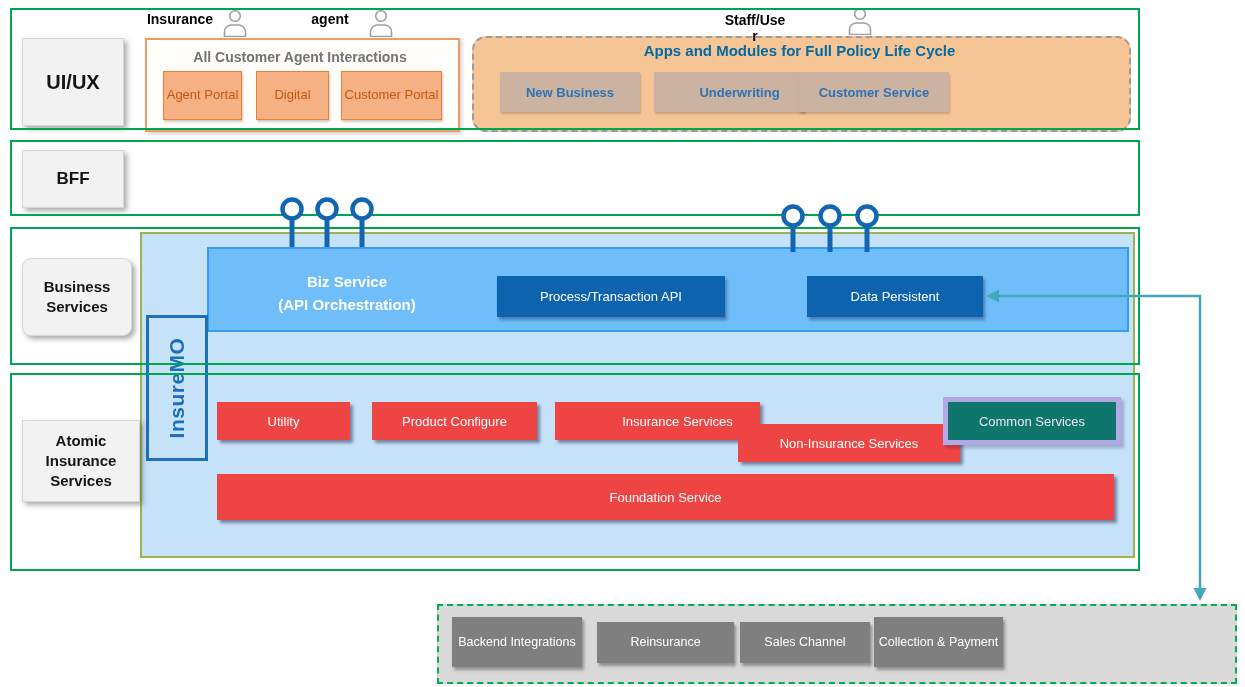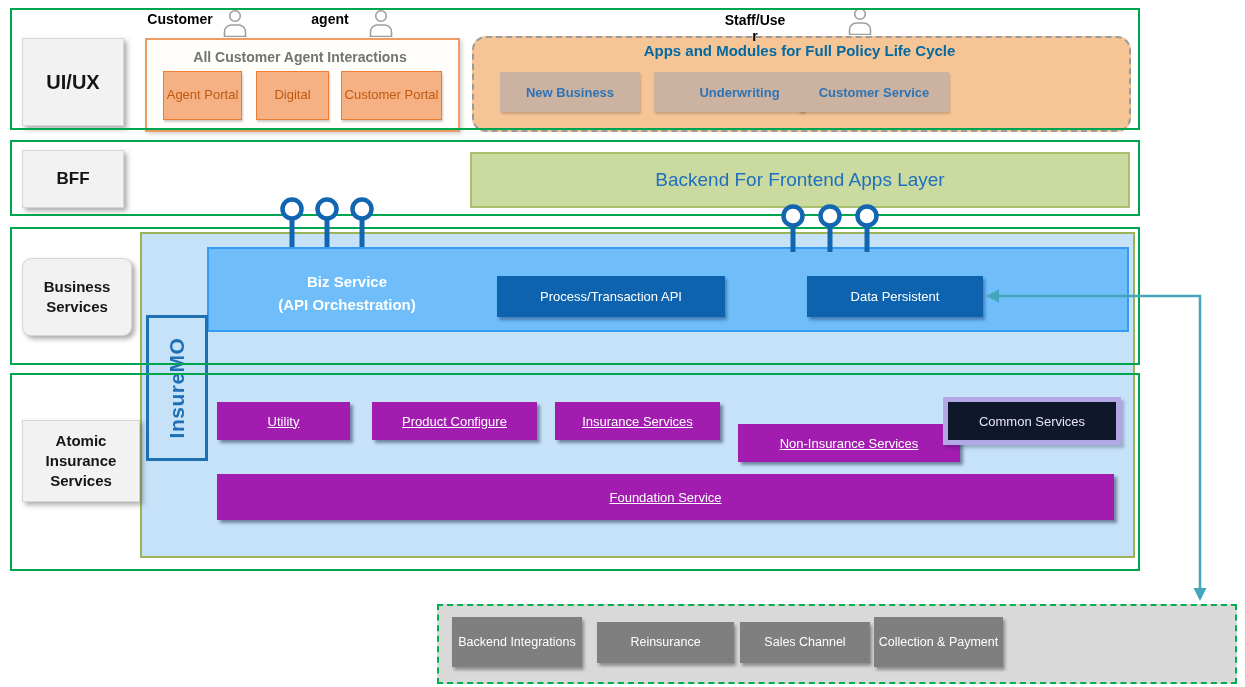--- a/index.html
+++ b/index.html
@@ -17,44 +17,44 @@
   .apps-title{position:absolute;font-weight:bold;font-size:15px;color:#0369a1;text-align:center;z-index:3;}
   .tan-btn{position:absolute;background:#CBB2A1;color:#2E74B5;font-weight:bold;font-size:13px;
            display:flex;align-items:center;justify-content:center;text-align:center;box-shadow:1px 2px 2px rgba(0,0,0,.18);z-index:3;}
   .bff-bar{position:absolute;background:#CBDA9E;border:2px solid #A9BE6F;color:#1F6FC0;font-size:19px;
            display:flex;align-items:center;justify-content:center;z-index:3;}
   .blue-container{position:absolute;background:#C6E2F8;border:2px solid #9CB356;z-index:1;}
   .biz-band{position:absolute;background:#6FBEF9;border:2px solid #379CF1;z-index:2;}
   .biz-text{position:absolute;color:#ffffff;font-weight:bold;font-size:15px;text-align:center;line-height:1.55;z-index:3;}
   .api-box{position:absolute;background:#0E63AE;color:#ffffff;font-size:13px;display:flex;align-items:center;justify-content:center;
            box-shadow:2px 3px 3px rgba(10,30,80,.4);z-index:3;}
-  .navy-btn{position:absolute;background:#a21caf;color:#ffffff;font-size:13px;display:flex;align-items:center;justify-content:center;
-            text-align:center;box-shadow:3px 3px 3px rgba(10,20,60,.45);z-index:3;text-decoration:underline;}
-  .common-btn{position:absolute;background:#0f172a;color:#E9E5F8;font-size:13px;display:flex;align-items:center;justify-content:center;
+  .navy-btn{position:absolute;background:#ef4444;color:#ffffff;font-size:13px;display:flex;align-items:center;justify-content:center;
+            text-align:center;box-shadow:3px 3px 3px rgba(10,20,60,.45);z-index:3;}
+  .common-btn{position:absolute;background:#0f766e;color:#E9E5F8;font-size:13px;display:flex;align-items:center;justify-content:center;
               box-shadow:0 0 0 5px #B3A8E6, 3px 3px 3px 5px rgba(10,20,60,.25);z-index:3;}
   .insuremo{position:absolute;border:3px solid #1F6FB5;display:flex;align-items:center;justify-content:center;z-index:3;}
   .insuremo span{transform:rotate(-90deg);white-space:nowrap;font-weight:bold;font-size:21px;color:#1F6FB5;letter-spacing:.5px;}
   .gray-area{position:absolute;background:#D9D9D9;border:2px dashed #00B050;z-index:1;}
   .gray-btn{position:absolute;background:#7F7F7F;color:#ffffff;font-size:12.5px;line-height:1.3;
             display:flex;align-items:center;justify-content:center;text-align:center;box-shadow:2px 3px 3px rgba(0,0,0,.35);z-index:2;}
   .db-wrap{position:absolute;z-index:2;}
   .db-label{position:absolute;left:0;right:0;top:24px;text-align:center;font-weight:bold;font-size:13px;color:#2E75B6;z-index:3;}
   .overlay{position:absolute;left:0;top:0;z-index:7;pointer-events:none;}
 </style>
 </head>
 <body>
 
 <div class="canvas">
 
   <div class="frame" style="left:10px;top:8px;width:1126px;height:118px;"></div>
   <div class="frame" style="left:10px;top:140px;width:1126px;height:72px;"></div>
   <div class="frame" style="left:10px;top:227px;width:1126px;height:134px;"></div>
   <div class="frame" style="left:10px;top:373px;width:1126px;height:194px;"></div>
 
-  <div class="actor" style="left:140px;top:11px;width:80px;">Customer</div>
+  <div class="actor" style="left:140px;top:11px;width:80px;">Insurance</div>
   <div class="icon" style="left:222px;top:9px;">
     <svg width="26" height="28" viewBox="0 0 26 28">
         <circle cx="13" cy="7" r="5.3" fill="#fff" stroke="#9e9e9e" stroke-width="1.6"></circle>
         <path d="M2.5 27.5 v-4.5 a7 7 0 0 1 7-7 h7 a7 7 0 0 1 7 7 v4.5 Z" fill="#fff" stroke="#9e9e9e" stroke-width="1.6"></path>
       </svg>
   </div>
   <div class="actor" style="left:300px;top:11px;width:60px;">agent</div>
   <div class="icon" style="left:368px;top:9px;">
     <svg width="26" height="28" viewBox="0 0 26 28">
         <circle cx="13" cy="7" r="5.3" fill="#fff" stroke="#9e9e9e" stroke-width="1.6"></circle>
@@ -80,40 +80,39 @@
   <div class="orange-btn" style="left:256px;top:71px;width:71px;height:47px;">Digital</div>
   <div class="orange-btn" style="left:341px;top:71px;width:99px;height:47px;">Customer Portal</div>
 
   <div class="apps-box" style="left:472px;top:36px;width:655px;height:92px;"></div>
   <div class="apps-title" style="left:482px;top:42px;width:635px;">Apps and Modules for Full Policy Life Cycle</div>
   <div class="tan-btn" style="left:500px;top:72px;width:140px;height:40px;">New Business</div>
   <div class="tan-btn" style="left:654px;top:72px;width:131px;height:40px;padding-left:20px;">Underwriting</div>
   <div class="tan-btn" style="left:799px;top:72px;width:150px;height:40px;">Customer Service</div>
 
   <div class="label-box" style="left:22px;top:150px;width:100px;height:56px;font-size:17px;">BFF</div>
-  <div class="bff-bar" style="left:470px;top:152px;width:656px;height:52px;">Backend For Frontend Apps Layer</div>
 
   <div class="blue-container" style="left:140px;top:232px;width:991px;height:322px;"></div>
   <div class="insuremo" style="left:146px;top:315px;width:56px;height:140px;">
     <span>InsureMO</span>
   </div>
 
   <div class="label-box" style="left:22px;top:258px;width:108px;height:76px;font-size:15px;border-radius:9px;">Business Services</div>
   <div class="biz-band" style="left:207px;top:247px;width:918px;height:81px;"></div>
   <div class="biz-text" style="left:217px;top:270px;width:260px;">
     <span>Biz Service</span><br>
     <span>(API Orchestration)</span>
   </div>
   <div class="api-box" style="left:497px;top:276px;width:228px;height:41px;">Process/Transaction API</div>
   <div class="api-box" style="left:807px;top:276px;width:176px;height:41px;">Data Persistent</div>
 
   <div class="label-box" style="left:22px;top:420px;width:116px;height:80px;font-size:15px;">Atomic Insurance Services</div>
   <div class="navy-btn" style="left:217px;top:402px;width:133px;height:38px;">Utility</div>
   <div class="navy-btn" style="left:372px;top:402px;width:165px;height:38px;">Product Configure</div>
-  <div class="navy-btn" style="left:555px;top:402px;width:165px;height:38px;">Insurance Services</div>
+  <div class="navy-btn" style="left:555px;top:402px;width:165px;height:38px;padding-left:40px;">Insurance Services</div>
   <div class="navy-btn" style="left:738px;top:424px;width:222px;height:38px;">Non-Insurance Services</div>
   <div class="common-btn" style="left:948px;top:402px;width:168px;height:38px;">Common Services</div>
   <div class="navy-btn" style="left:217px;top:474px;width:897px;height:46px;">Foundation Service</div>
 
   <div class="gray-area" style="left:437px;top:604px;width:796px;height:76px;"></div>
   <div class="gray-btn" style="left:452px;top:617px;width:130px;height:50px;">Backend Integrations</div>
   <div class="gray-btn" style="left:597px;top:622px;width:137px;height:41px;">Reinsurance</div>
   <div class="gray-btn" style="left:740px;top:622px;width:130px;height:41px;">Sales Channel</div>
   <div class="gray-btn" style="left:874px;top:617px;width:129px;height:50px;">Collection &amp; Payment</div>
 

